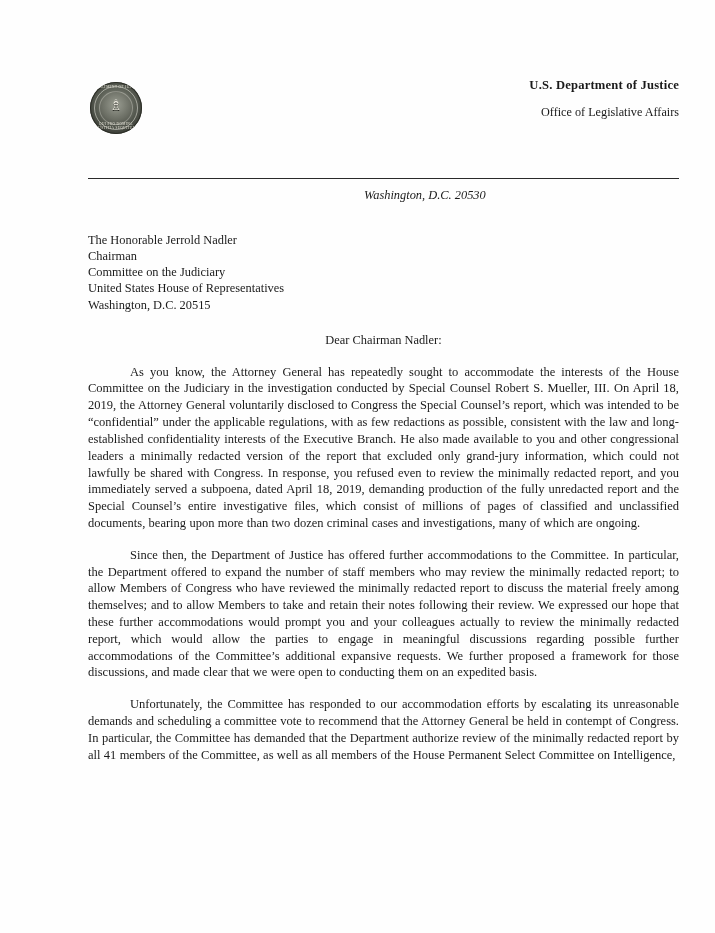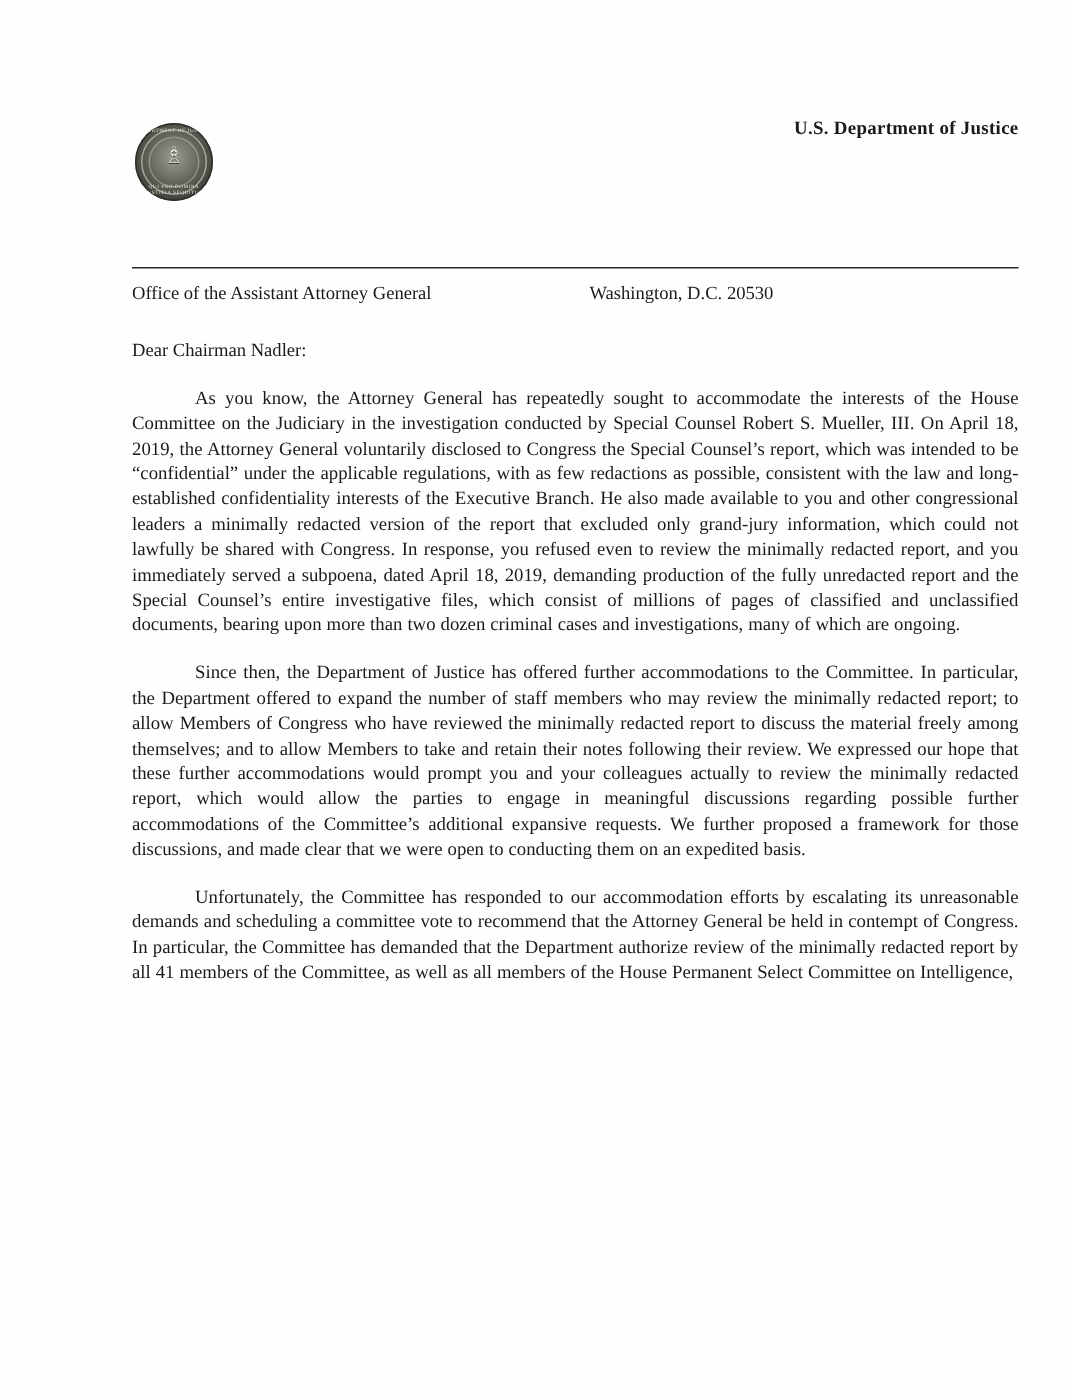--- a/index.html
+++ b/index.html
@@ -101,38 +101,40 @@
     height: 18px;
     font-size: 12.4px;
   }
   .addr-left {
     position: absolute;
     left: 0;
     top: 0;
   }
   .addr-right {
     position: absolute;
-    left: 305px;
+    left: 276px;
     top: 0;
+    font-style: italic;
   }
   .date-line {
     margin: 10px 36px 0 88px;
     font-size: 12.4px;
     padding-left: 290px;
   }
 
   
   .recipient {
     margin: 26px 36px 0 88px;
     font-size: 12.4px;
     line-height: 1.30;
   }
   .salutation {
     margin: 20px 36px 0 88px;
     font-size: 12.4px;
+    text-align: center;
   }
 
   
   .body-copy {
     margin: 16px 36px 0 88px;
   }
   .body-copy p {
     margin: 0 0 15px 0;
     font-size: 12.5px;
     line-height: 1.345;
@@ -151,31 +153,38 @@
     <div class="seal">
       <div class="ring"></div>
       <div class="ring2"></div>
       <div class="toptext">DEPARTMENT OF JUSTICE</div>
       <div class="eagle">♗</div>
       <div class="bottomtext">QUI PRO DOMINA JUSTITIA SEQUITUR</div>
     </div>
 
     <div class="lh-center">
       <div class="dept-name">U.S. Department of Justice</div>
+      <div class="office-name">Office of Legislative Affairs</div>
     </div>
   </div>
 
   <div class="rule"></div>
 
   <div class="addr-row">
-    <div class="addr-left">Office of the Assistant Attorney General</div>
     <div class="addr-right">Washington, D.C. 20530</div>
   </div>
 
 
+  <div class="recipient">
+    <div>The Honorable Jerrold Nadler</div>
+    <div>Chairman</div>
+    <div>Committee on the Judiciary</div>
+    <div>United States House of Representatives</div>
+    <div>Washington, D.C.  20515</div>
+  </div>
 
   <div class="salutation">Dear Chairman Nadler:</div>
 
   <div class="body-copy">
     <p>As you know, the Attorney General has repeatedly sought to accommodate the interests of the House Committee on the Judiciary in the investigation conducted by Special Counsel Robert S. Mueller, III.  On April 18, 2019, the Attorney General voluntarily disclosed to Congress the Special Counsel’s report, which was intended to be “confidential” under the applicable regulations, with as few redactions as possible, consistent with the law and long-established confidentiality interests of the Executive Branch.  He also made available to you and other congressional leaders a minimally redacted version of the report that excluded only grand-jury information, which could not lawfully be shared with Congress.  In response, you refused even to review the minimally redacted report, and you immediately served a subpoena, dated April 18, 2019, demanding production of the fully unredacted report and the Special Counsel’s entire investigative files, which consist of millions of pages of classified and unclassified documents, bearing upon more than two dozen criminal cases and investigations, many of which are ongoing.</p>
     <p>Since then, the Department of Justice has offered further accommodations to the Committee.  In particular, the Department offered to expand the number of staff members who may review the minimally redacted report; to allow Members of Congress who have reviewed the minimally redacted report to discuss the material freely among themselves; and to allow Members to take and retain their notes following their review.  We expressed our hope that these further accommodations would prompt you and your colleagues actually to review the minimally redacted report, which would allow the parties to engage in meaningful discussions regarding possible further accommodations of the Committee’s additional expansive requests.  We further proposed a framework for those discussions, and made clear that we were open to conducting them on an expedited basis.</p>
     <p>Unfortunately, the Committee has responded to our accommodation efforts by escalating its unreasonable demands and scheduling a committee vote to recommend that the Attorney General be held in contempt of Congress.  In particular, the Committee has demanded that the Department authorize review of the minimally redacted report by all 41 members of the Committee, as well as all members of the House Permanent Select Committee on Intelligence,</p>
   </div>
 
 </div>

